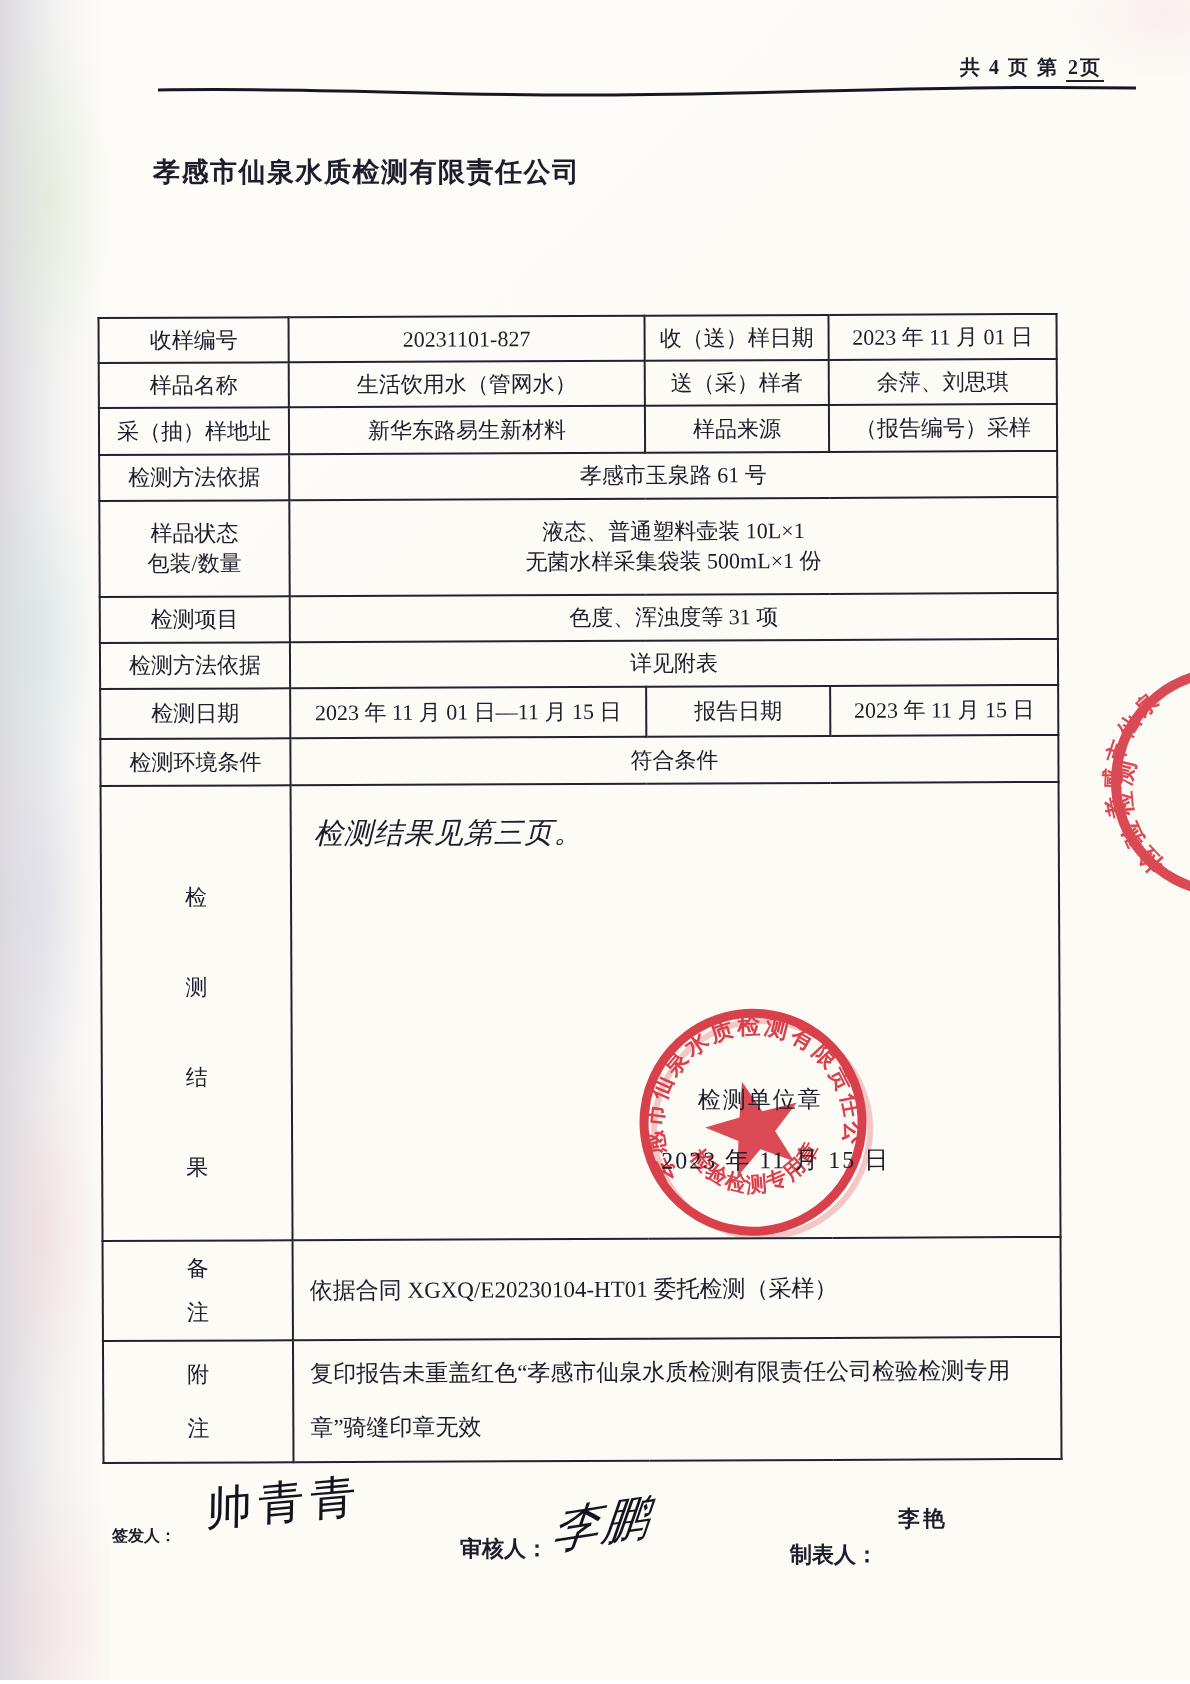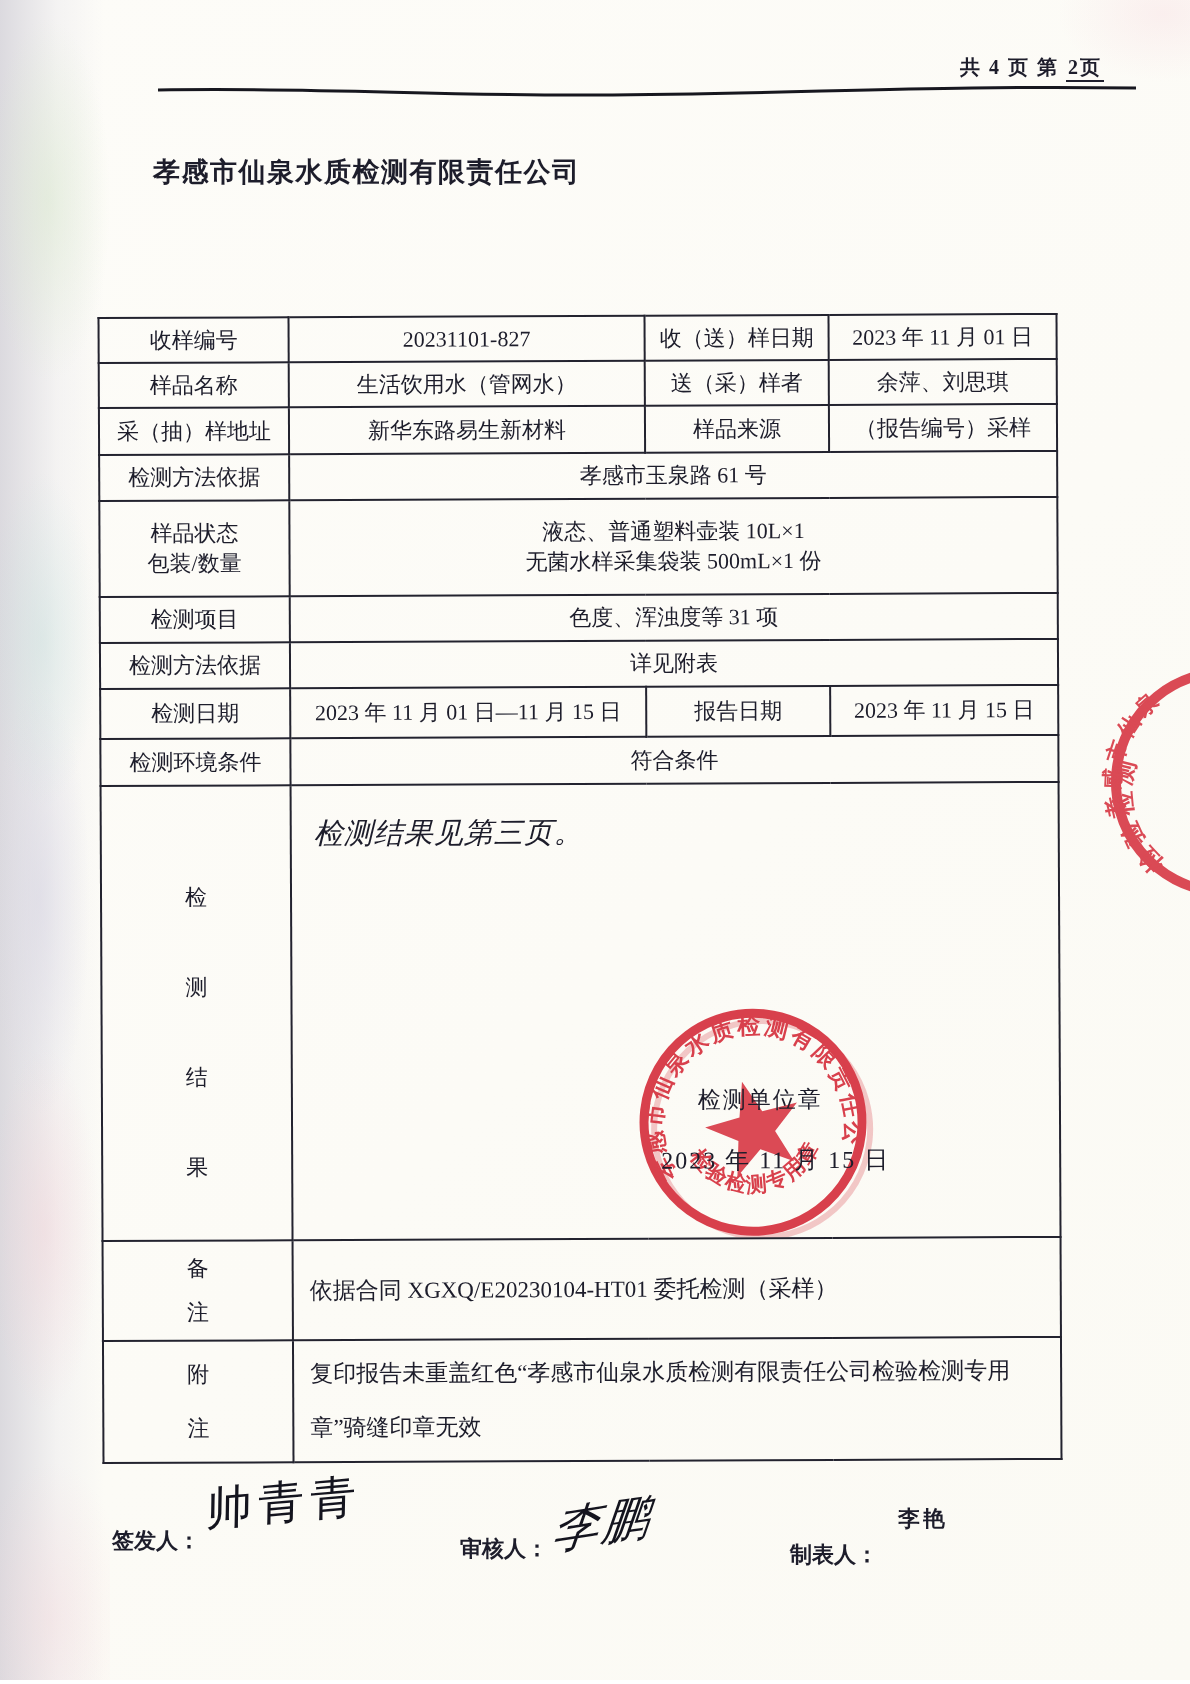--- a/index.html
+++ b/index.html
@@ -51,21 +51,21 @@
   .result-note { position:absolute; left:22px; top:28px; font-size:29px; letter-spacing:1px;font-style:italic; }
   .seal-caption { position:absolute; left:61%; top:272px; transform:translateX(-50%);
                   font-size:23px; letter-spacing:2px; z-index:3; white-space:nowrap;margin-top:28px; }
   .seal-date { position:absolute; left:63%; top:360px; transform:translateX(-50%);
                font-size:24px; letter-spacing:2px; z-index:3; white-space:nowrap; }
   .big-stamp { position:absolute; left:318px; top:196px; width:284px; height:284px; z-index:2; opacity:.93; }
   .remark-cell { text-align:left !important; padding-left:16px !important; font-size:23px !important; }
   .note-cell { text-align:left !important; padding:4px 16px !important; font-size:23px !important; line-height:54px; }
   
   .foot { position:absolute; font-weight:bold; }
-  .lbl-issuer   { left:112px; top:1526px; font-size:22px;text-align:center; }
+  .lbl-issuer   { left:112px; top:1526px; font-size:16px;text-align:center; }
   .lbl-reviewer { left:460px; top:1534px; font-size:22px; }
   .lbl-preparer { left:790px; top:1540px; font-size:22px;text-align:right; }
   .name-preparer{ left:898px; top:1504px; font-size:22px; letter-spacing:3px; }
   .sig { position:absolute; color:#14141e; white-space:nowrap; }
   .sig-issuer  { left:206px; top:1472px; font-size:46px; transform:rotate(-5deg) skewX(-6deg); letter-spacing:6px; }
   .sig-reviewer{ left:552px; top:1492px; font-size:48px; font-style:italic; transform:rotate(-9deg) skewX(-16deg); letter-spacing:2px; }
   
   .edge-stamp-clip { position:absolute; right:0; top:652px; width:96px; height:262px; overflow:hidden; }
   .edge-stamp-clip svg { position:absolute; left:0; top:-8px; opacity:.88; }
 </style>

